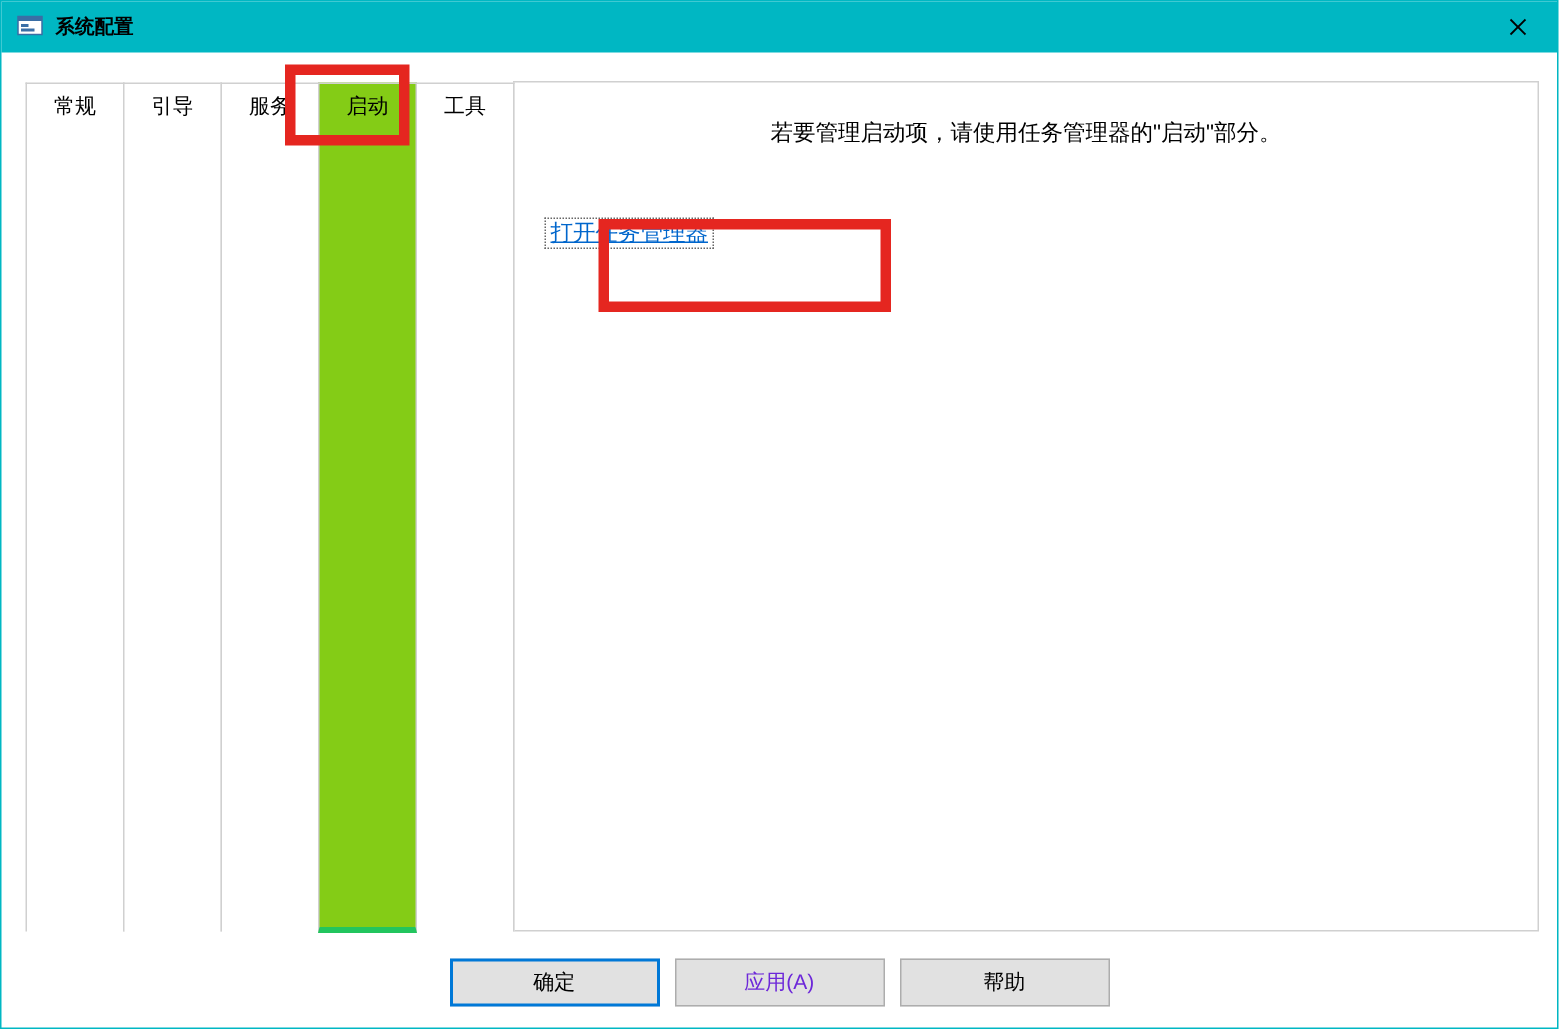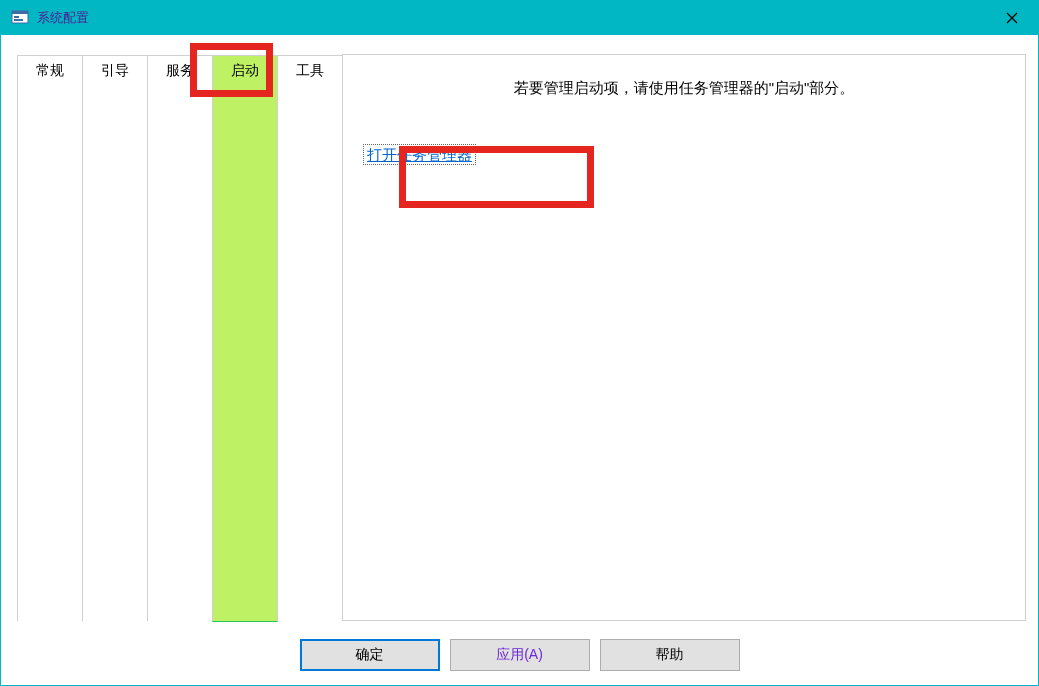--- a/index.html
+++ b/index.html
@@ -27,22 +27,23 @@
     }
     .titlebar-icon {
       width: 18px;
       height: 18px;
       margin-right: 8px;
       display: inline-flex;
       align-items: center;
       justify-content: center;
     }
     .title-text {
-      color: #4c1d95;
+      color: #000000;
       font-size: 13px;
+      font-weight: bold;
     }
     .close-btn {
       position: absolute;
       right: 0;
       top: 0;
       width: 52px;
       height: 34px;
       display: flex;
       align-items: center;
       justify-content: center;
@@ -66,22 +67,22 @@
       padding: 6px 18px;
       border: 1px solid #d0d0d0;
       border-bottom: none;
       background: #ffffff;
       font-size: 14px;
       cursor: pointer;
       position: relative;
       margin-right: -1px;
     }
     .tab.active {
-      background: #bef264;
-      border-bottom: 1px solid #22c55e;
+      background: #84cc16;
+      border-bottom: 4px solid #22c55e;
       margin-bottom: -1px;
       z-index: 3;
     }
     .tab-panel {
       flex: 1;
       border: 1px solid #d0d0d0;
       background: #ffffff;
       position: relative;
       margin-top: -1px;
       z-index: 1;

